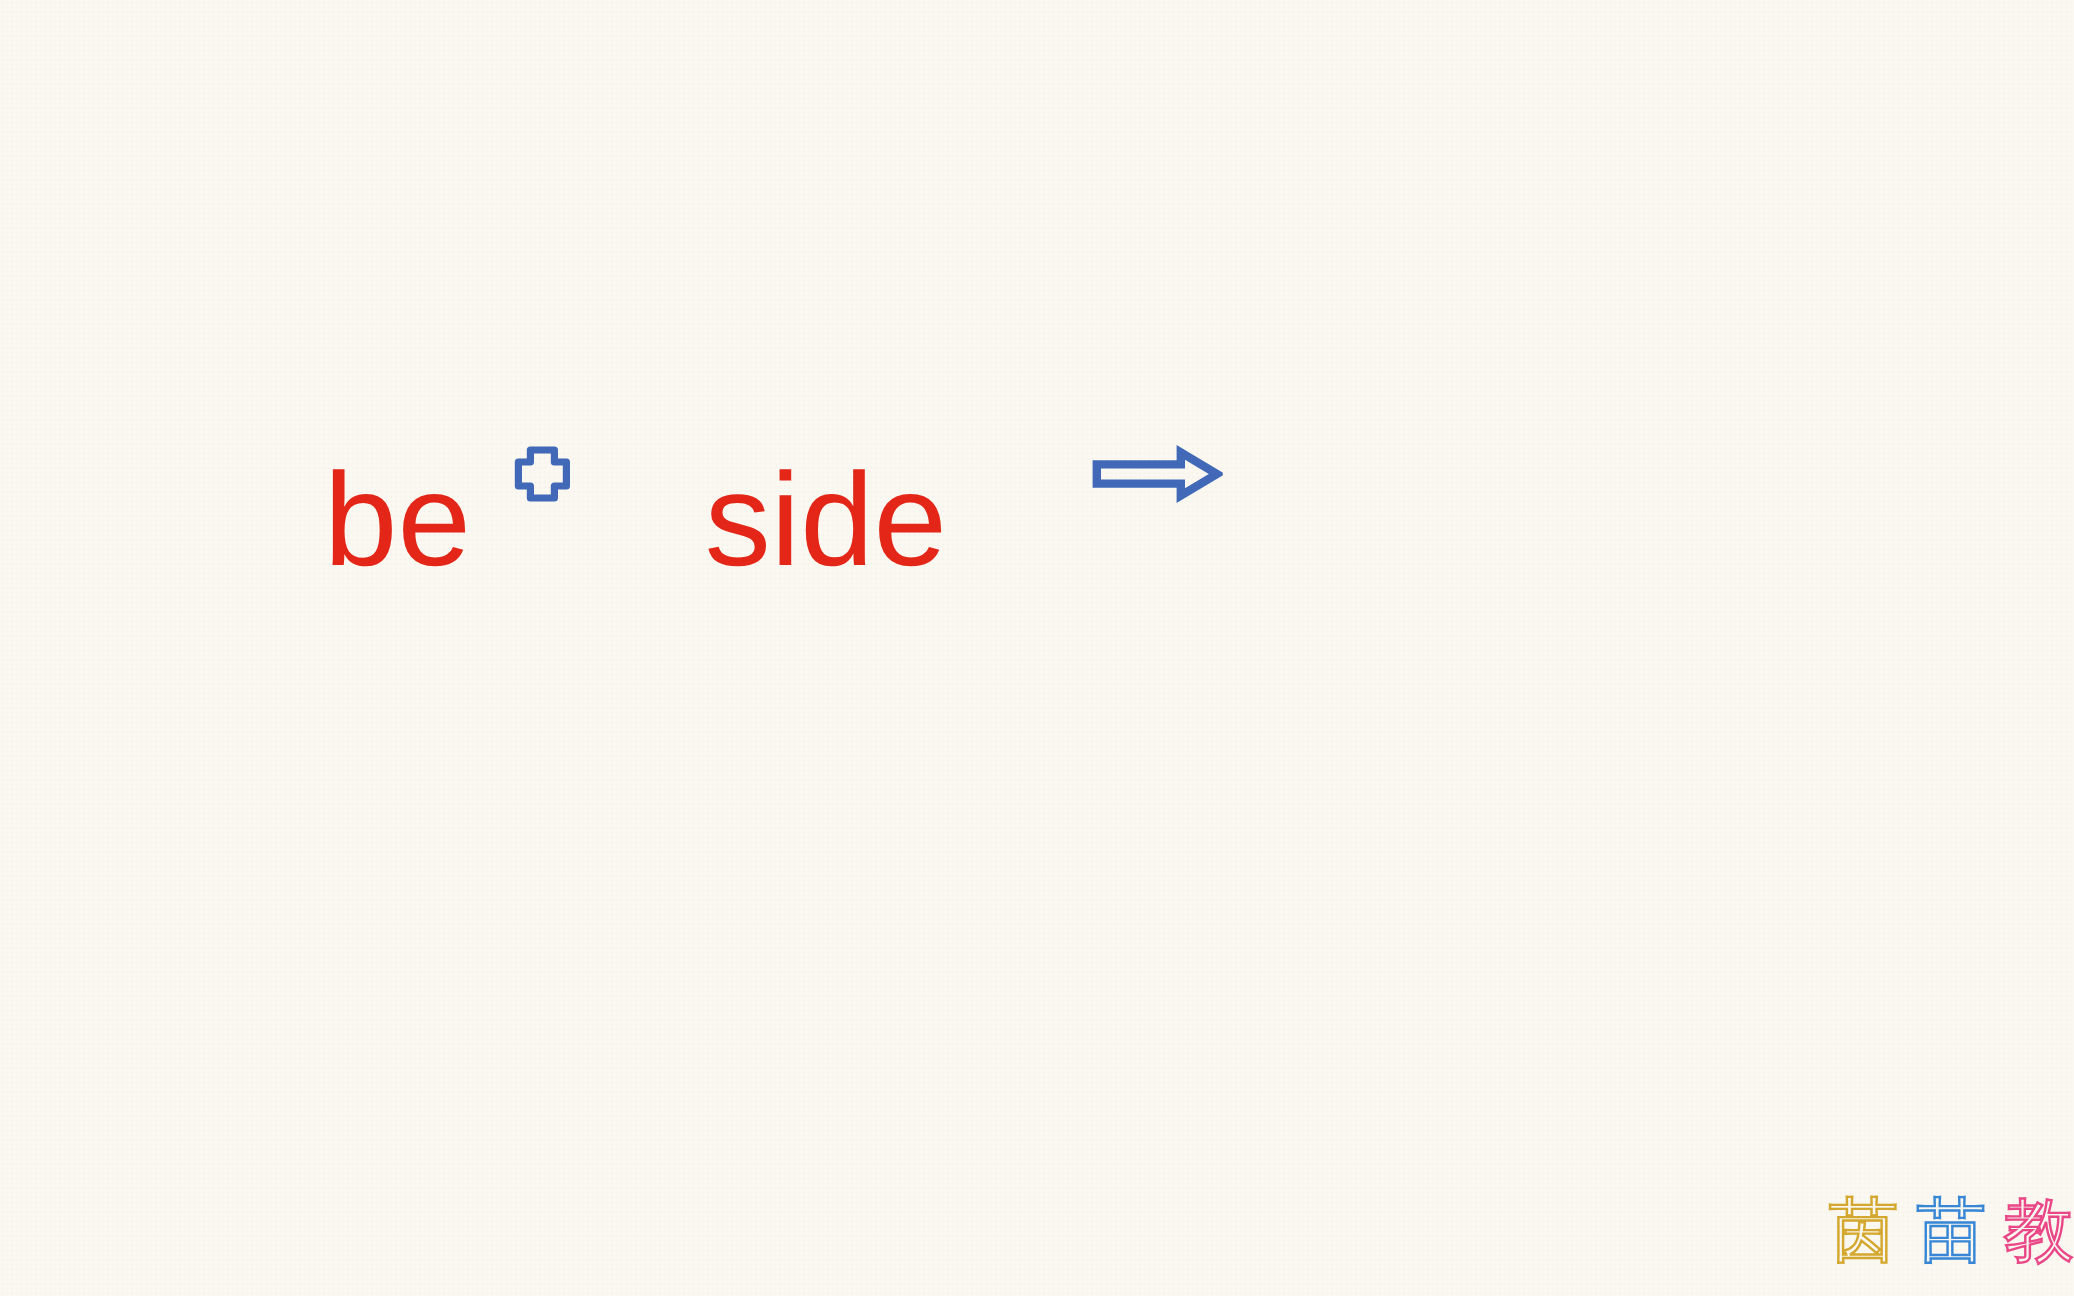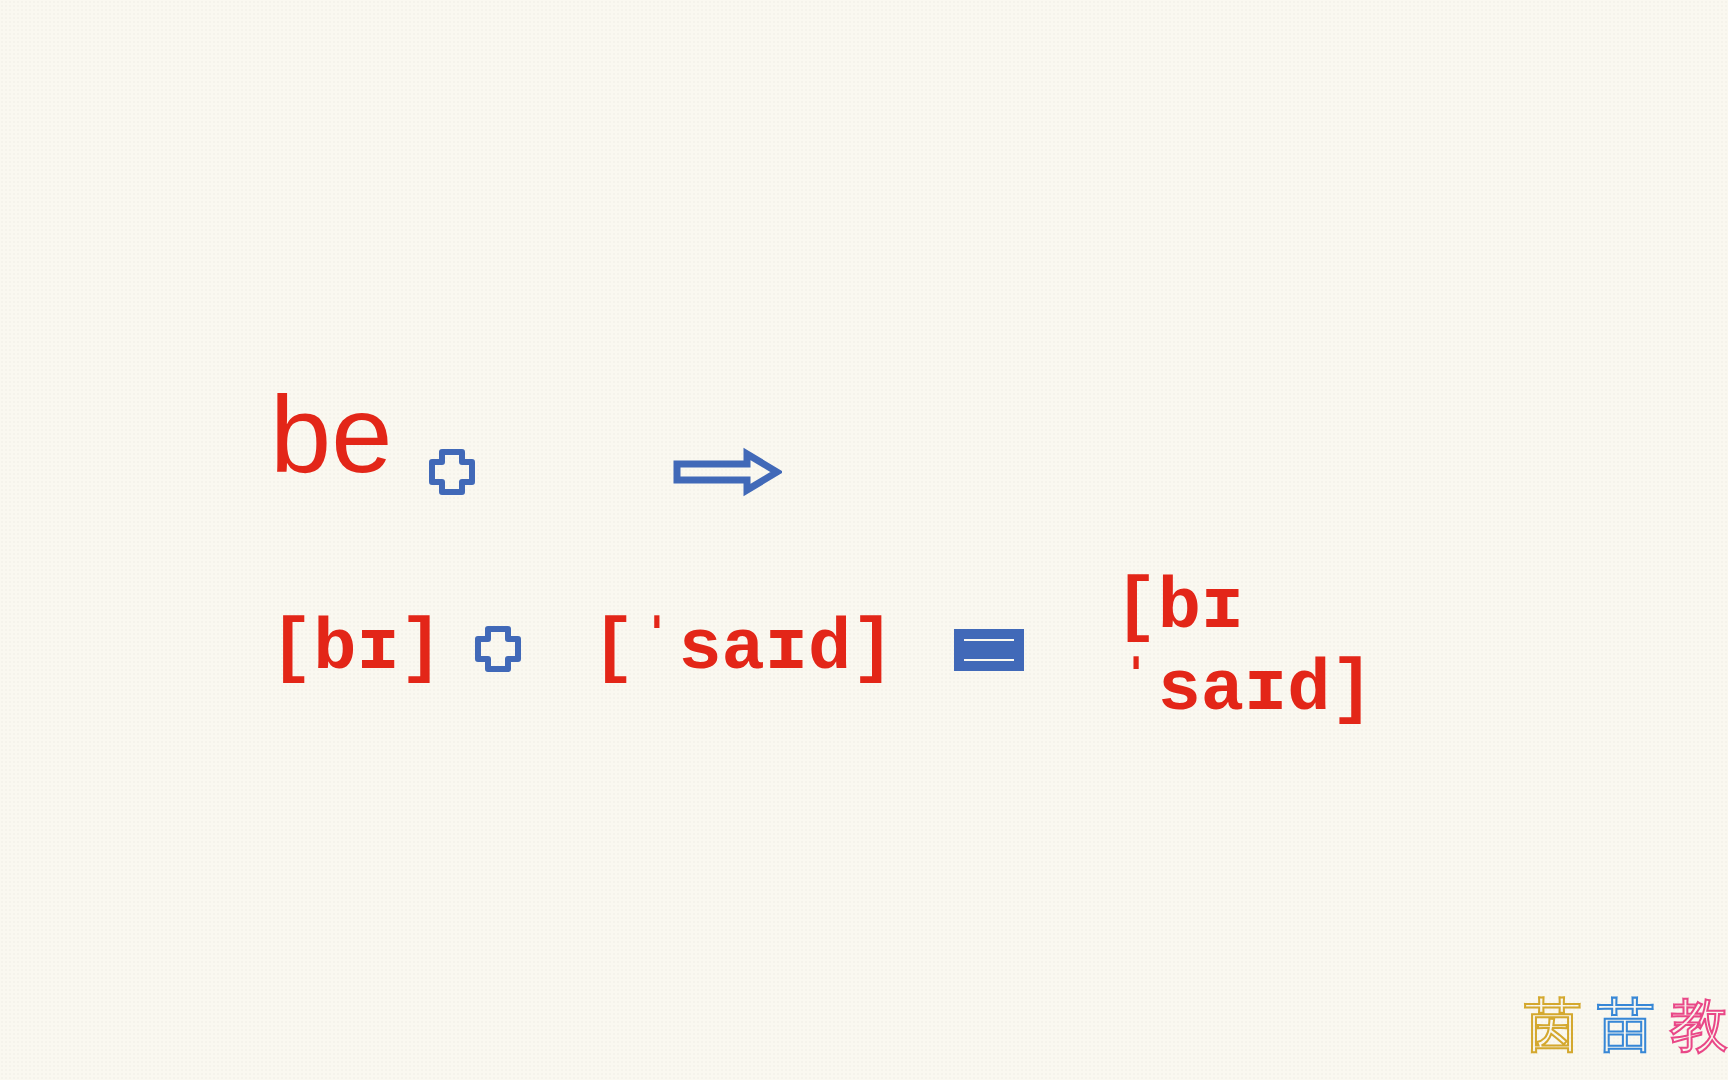--- a/index.html
+++ b/index.html
@@ -17,21 +17,21 @@
       font-family: Arial, sans-serif;
     }
     .content {
       position: absolute;
       top: 370px;
       left: 270px;
       width: 1200px;
     }
     .row1 {
       display: flex;
-      align-items: flex-end;
+      align-items: flex-start;
       gap: 35px;
       margin-bottom: 70px;
     }
     .row2 {
       display: flex;
       align-items: center;
       gap: 30px;
     }
     .word {
       color: #e32618;
@@ -103,45 +103,29 @@
 
 <div class="content">
   <div class="row1">
     <span class="word">be</span>
     <span class="plus-icon">
       <svg width="50" height="50" viewBox="0 0 50 50">
         <path d="M 25 5 L 35 5 L 35 15 L 45 15 L 45 25 L 45 35 L 35 35 L 35 45 L 25 45 L 15 45 L 15 35 L 5 35 L 5 25 L 5 15 L 15 15 L 15 5 Z" stroke-linejoin="round"></path>
       </svg>
     </span>
     <span class="gap-med"></span>
+    <span class="word">side</span>
     <span class="gap-large"></span>
     <span class="arrow-icon">
       <svg width="110" height="50" viewBox="0 0 110 50">
         <path d="M 5 17 L 75 17 L 75 7 L 105 25 L 75 43 L 75 33 L 5 33 Z"></path>
       </svg>
     </span>
     <span class="gap-med"></span>
   </div>
 
-  <div class="row2">
-    <span class="phonetic">[bɪ]</span>
-    <span class="plus-icon">
-      <svg width="50" height="50" viewBox="0 0 50 50">
-        <path d="M 25 5 L 35 5 L 35 15 L 45 15 L 45 25 L 45 35 L 35 35 L 35 45 L 25 45 L 15 45 L 15 35 L 5 35 L 5 25 L 5 15 L 15 15 L 15 5 Z" stroke-linejoin="round"></path>
-      </svg>
-    </span>
-    <span class="gap-small"></span>
-    <span class="phonetic">[ˈsaɪd]</span>
-    <span class="equals-icon">
-      <svg width="70" height="50" viewBox="0 0 70 50">
-        <rect x="5" y="10" width="60" height="12"></rect>
-        <rect x="5" y="30" width="60" height="12"></rect>
-      </svg>
-    </span>
-    <span class="phonetic">[bɪˈsaɪd]</span>
-  </div>
 </div>
 
 <div class="watermark">
   <span class="wm-char wm1">茵</span>
   <span class="wm-char wm2">苗</span>
   <span class="wm-char wm3">教</span>
 </div>
 
 </body></html>

